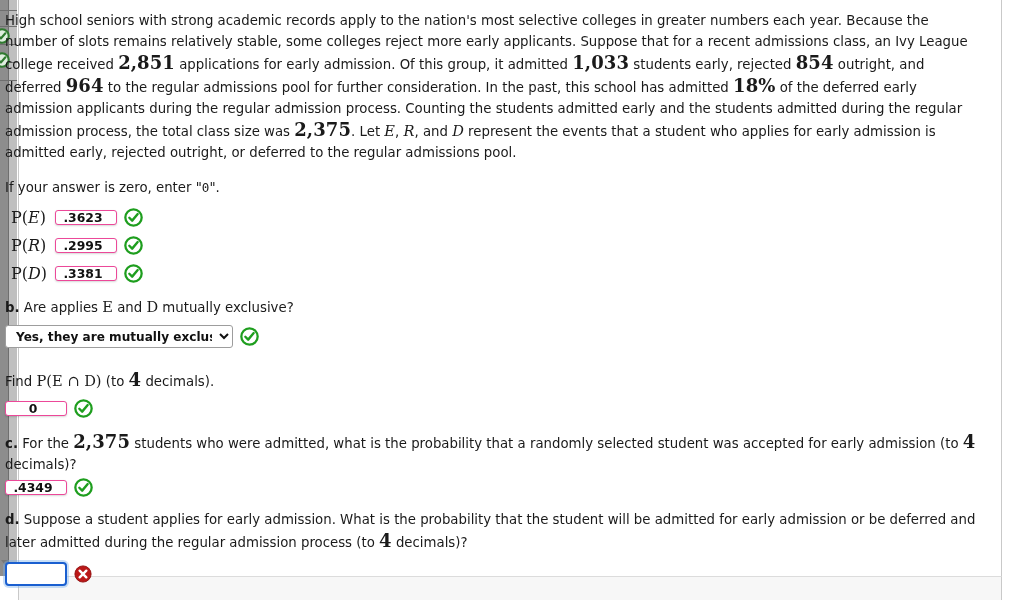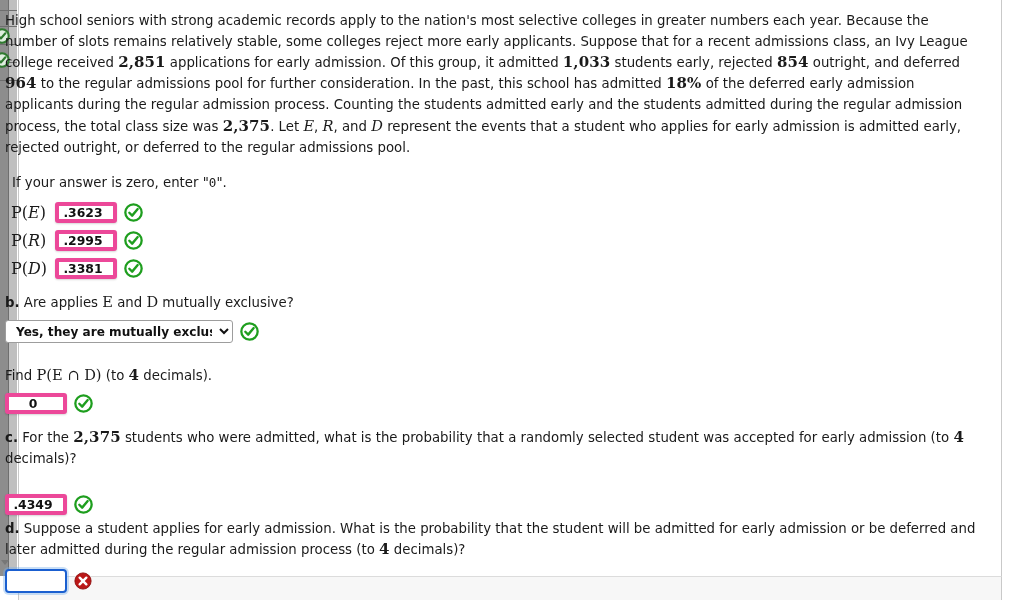--- a/index.html
+++ b/index.html
@@ -61,21 +61,21 @@
     line-height: 21px;
   }
 
   p.para { margin: 0 0 0 0; }
   .blk { margin-top: 12px; }
 
   
   .num {
     font-family: "DejaVu Serif", "Liberation Serif", serif;
     font-weight: 700;
-    font-size: 15px;
+    font-size: 18px;
     letter-spacing: .1px;
     text-align: right;
   }
   .mvar {
     font-family: "DejaVu Serif", "Liberation Serif", serif;
     font-style: italic;
     font-size: 14.6px;
   }
   .mvarup {
     font-family: "DejaVu Serif", "Liberation Serif", serif;
@@ -102,23 +102,23 @@
   }
   .plabel i { font-style: italic; }
 
   input.box {
     font-family: "DejaVu Sans", "Liberation Sans", sans-serif;
     font-size: 12.4px;
     font-weight: 700;
     color: #111;
     text-align: center;
     width: 62px;
-    height: 21px;
+    height: 15px;
     padding: 0 6px 0 0;
-    border: 4px solid #ec4899;
+    border: 1px solid #ec4899;
     border-radius: 3px;
     background: #fff;
     box-shadow: 0 1px 2px rgba(0,0,0,.16);
     box-sizing: border-box;
     outline: none;
   }
   input.box.focused {
     border: 2px solid #1a5fd0;
     border-radius: 4px;
     box-shadow: 0 0 0 2px rgba(120,175,235,.40);
@@ -166,21 +166,21 @@
     </div>
   <div class="gutter-caret"></div>
 
   <div class="frame"></div>
   <div class="footer-band"></div>
 
   <div class="content">
 
     <p class="para" id="problem-paragraph"><span>High school seniors with strong academic records apply to the nation's most selective colleges in greater numbers each year. Because the number of slots remains relatively stable, some colleges reject more early applicants. Suppose that for a recent admissions class, an Ivy League college received </span><span class="num">2,851</span><span> applications for early admission. Of this group, it admitted </span><span class="num">1,033</span><span> students early, rejected </span><span class="num">854</span><span> outright, and deferred </span><span class="num">964</span><span> to the regular admissions pool for further consideration. In the past, this school has admitted </span><span class="num">18%</span><span> of the deferred early admission applicants during the regular admission process. Counting the students admitted early and the students admitted during the regular admission process, the total class size was </span><span class="num">2,375</span><span>. Let </span><span class="mvar">E</span><span>, </span><span class="mvar">R</span><span>, and </span><span class="mvar">D</span><span> represent the events that a student who applies for early admission is admitted early, rejected outright, or deferred to the regular admissions pool.</span></p>
 
-    <p class="para blk" style="margin-top:14px;margin-left:7px;">
+    <p class="para blk" style="margin-top:14px;">
       <span>If your answer is zero, enter "</span><span class="mono0">0</span><span>".</span>
     </p>
 
 
     <div id="part-a-rows">
         <div class="ansrow" style="margin-top: 9px;">
           <span class="plabel">P(<i>E</i>)</span>
           <input type="text" class="box" value=".3623" style="">
           <span class="mark"><svg viewBox="0 0 20 20" width="19" height="19" aria-hidden="true">
   <circle cx="10" cy="10" r="8.6" fill="#ffffff" stroke="#1e9e1e" stroke-width="2.4"></circle>
@@ -232,31 +232,31 @@
           <path d="M5.6 10.3 L8.6 13.3 L14.4 6.4" fill="none" stroke="#1e9e1e" stroke-width="2.5" stroke-linecap="round" stroke-linejoin="round"></path>
         </svg>
       </span>
     </div>
 
     <p class="para" style="margin-top:13px;">
       <b class="lbl">c.</b>
       <span id="part-c-text"><span>For the </span><span class="num">2,375</span><span> students who were admitted, what is the probability that a randomly selected student was accepted for early admission (to </span><span class="num">4</span><span> decimals)?</span></span>
     </p>
 
-    <div class="ansrow" style="margin-top:25px;">
+    <div class="ansrow" style="margin-top:3px;">
       <input class="box" type="text" id="part-c-input" value=".4349" style="">
       <span class="mark">
         <svg viewBox="0 0 20 20" width="19" height="19" aria-hidden="true">
           <circle cx="10" cy="10" r="8.6" fill="#ffffff" stroke="#1e9e1e" stroke-width="2.4"></circle>
           <path d="M5.6 10.3 L8.6 13.3 L14.4 6.4" fill="none" stroke="#1e9e1e" stroke-width="2.5" stroke-linecap="round" stroke-linejoin="round"></path>
         </svg>
       </span>
     </div>
 
-    <p class="para" style="margin-top:3px;">
+    <p class="para" style="margin-top:12px;">
       <b class="lbl">d.</b>
       <span id="part-d-text"><span>Suppose a student applies for early admission. What is the probability that the student will be admitted for early admission or be deferred and later admitted during the regular admission process (to </span><span class="num">4</span><span> decimals)?</span></span>
     </p>
 
     <div class="ansrow" style="margin-top:9px;">
       <input class="box focused" type="text" id="part-d-input" placeholder="" style="">
       <span class="mark sm">
         <svg viewBox="0 0 20 20" width="18" height="18" aria-hidden="true">
           <circle cx="10" cy="10" r="9" fill="#bb1818"></circle>
           <circle cx="10" cy="10" r="9" fill="none" stroke="#8f0f0f" stroke-width="1"></circle>

